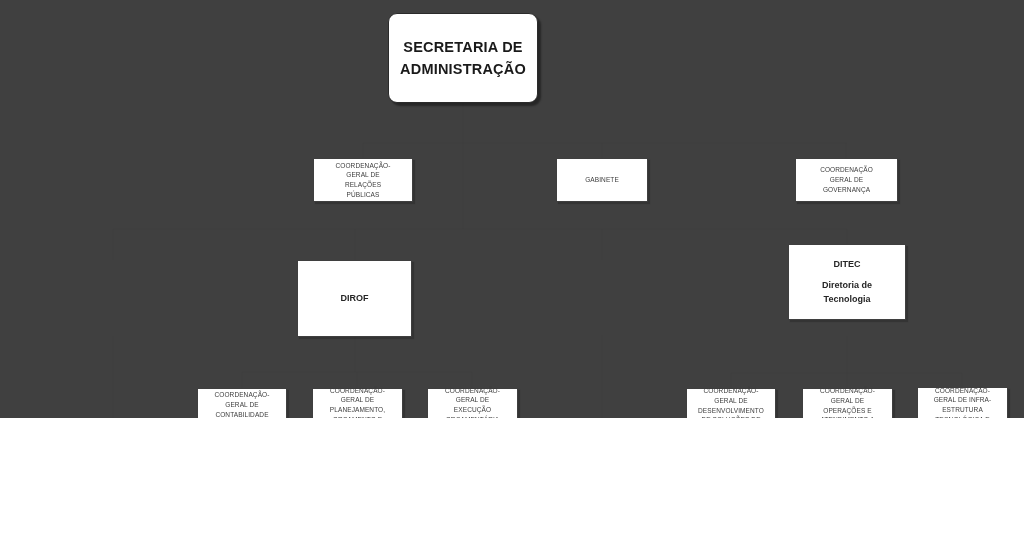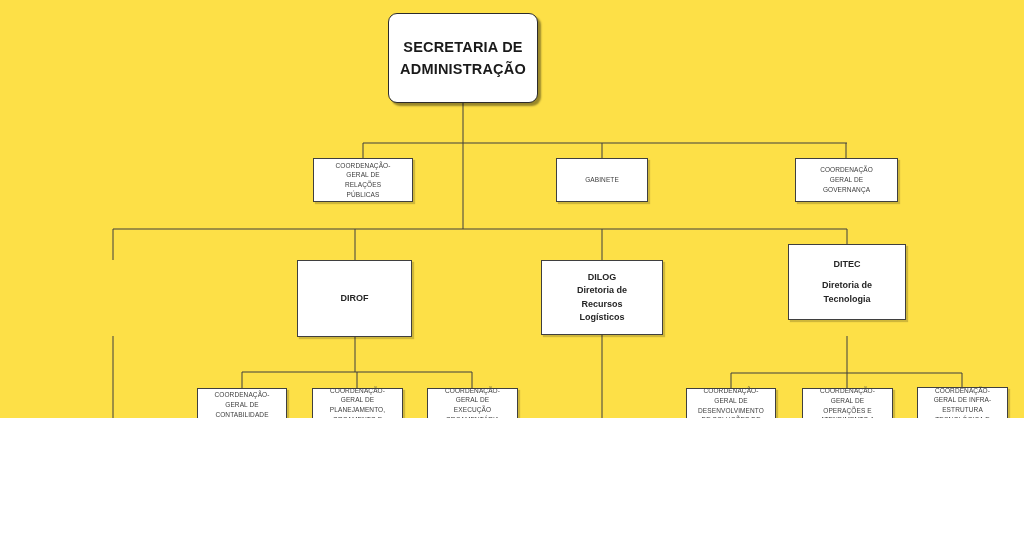--- a/index.html
+++ b/index.html
@@ -5,21 +5,21 @@
   html, body {
     margin: 0;
     padding: 0;
     background: #ffffff;
     font-family: "Liberation Sans", sans-serif;
   }
   .canvas {
     position: relative;
     width: 1024px;
     height: 418px;
-    background: #fde047;
+    background: #404040;
     overflow: hidden;
   }
   .connectors {
     position: absolute;
     left: 0; top: 0;
     width: 1024px; height: 541px;
   }
   .connectors line {
     stroke: #3f3f3f;
     stroke-width: 1;
@@ -120,24 +120,20 @@
   <div class="box small" style="left:556px; top:158px; width:92px; height:44px;">
     <span>GABINETE</span>
   </div>
   <div class="box small" style="left:795px; top:158px; width:103px; height:44px;">
     <span>COORDENAÇÃO GERAL DE GOVERNANÇA</span>
   </div>
 
   <div class="box dir" style="left:297px; top:260px; width:115px; height:77px;">
     <span class="acr">DIROF</span>
   </div>
-  <div class="box dir" style="left:541px; top:260px; width:122px; height:75px;">
-    <span class="acr">DILOG</span>
-    <span class="nm">Diretoria de Recursos Logísticos</span>
-  </div>
   <div class="box dir" style="left:788px; top:244px; width:118px; height:76px;gap:8px;">
     <span class="acr">DITEC</span>
     <span class="nm">Diretoria de Tecnologia</span>
   </div>
 
   <div class="box small" style="left:197px; top:388px; width:90px; height:43px;">
     <span>COORDENAÇÃO-GERAL DE CONTABILIDADE E CUSTOS</span>
   </div>
   <div class="box small" style="left:312px; top:388px; width:91px; height:44px;">
     <span>COORDENAÇÃO-GERAL DE PLANEJAMENTO, ORÇAMENTO E FINANÇAS</span>

